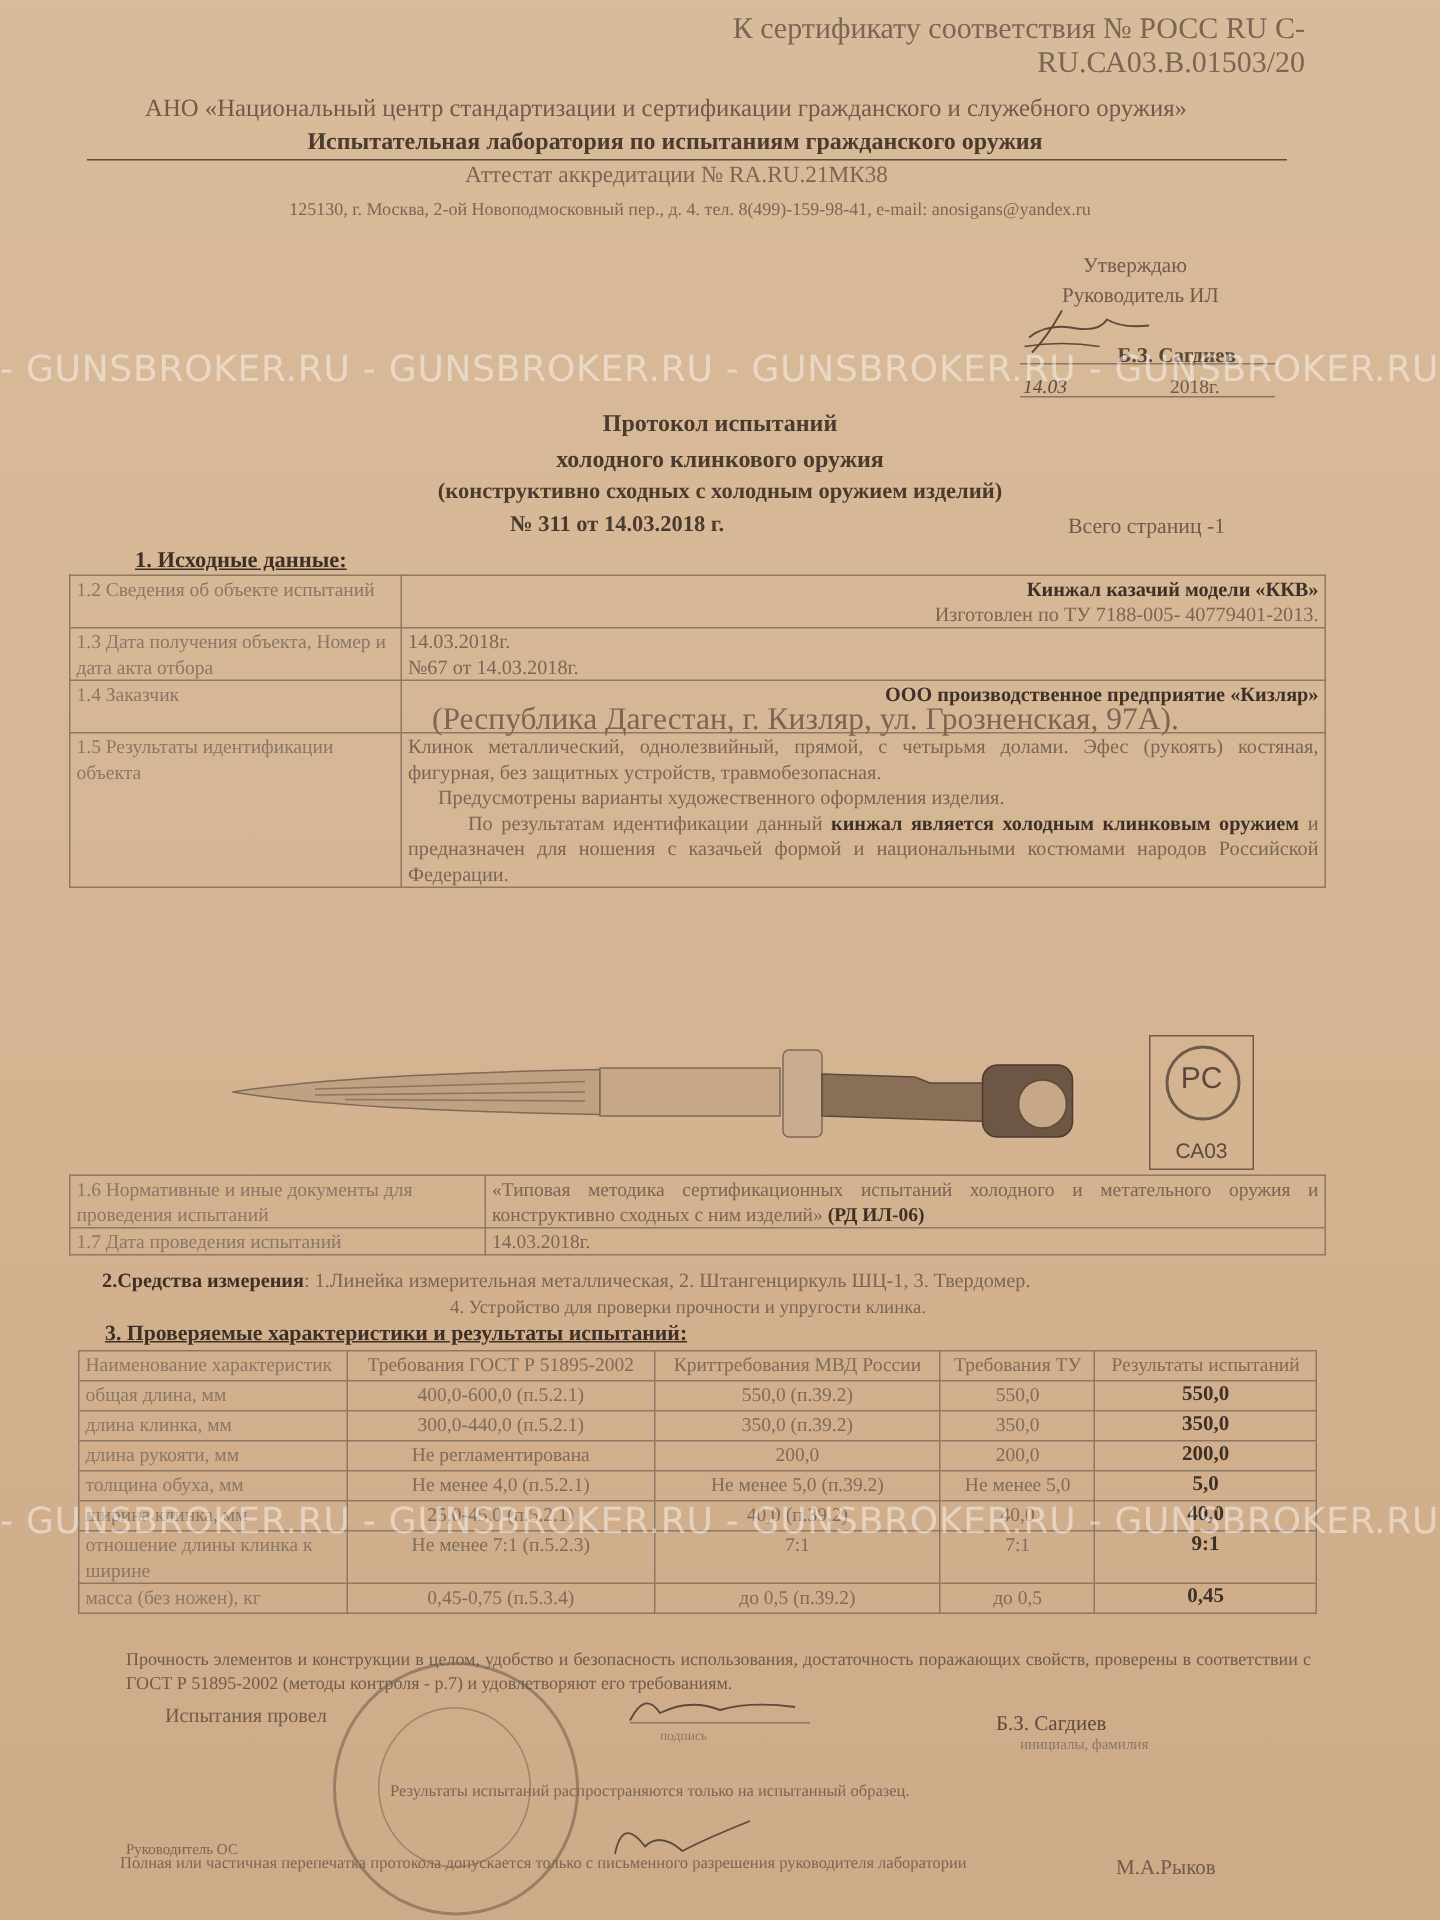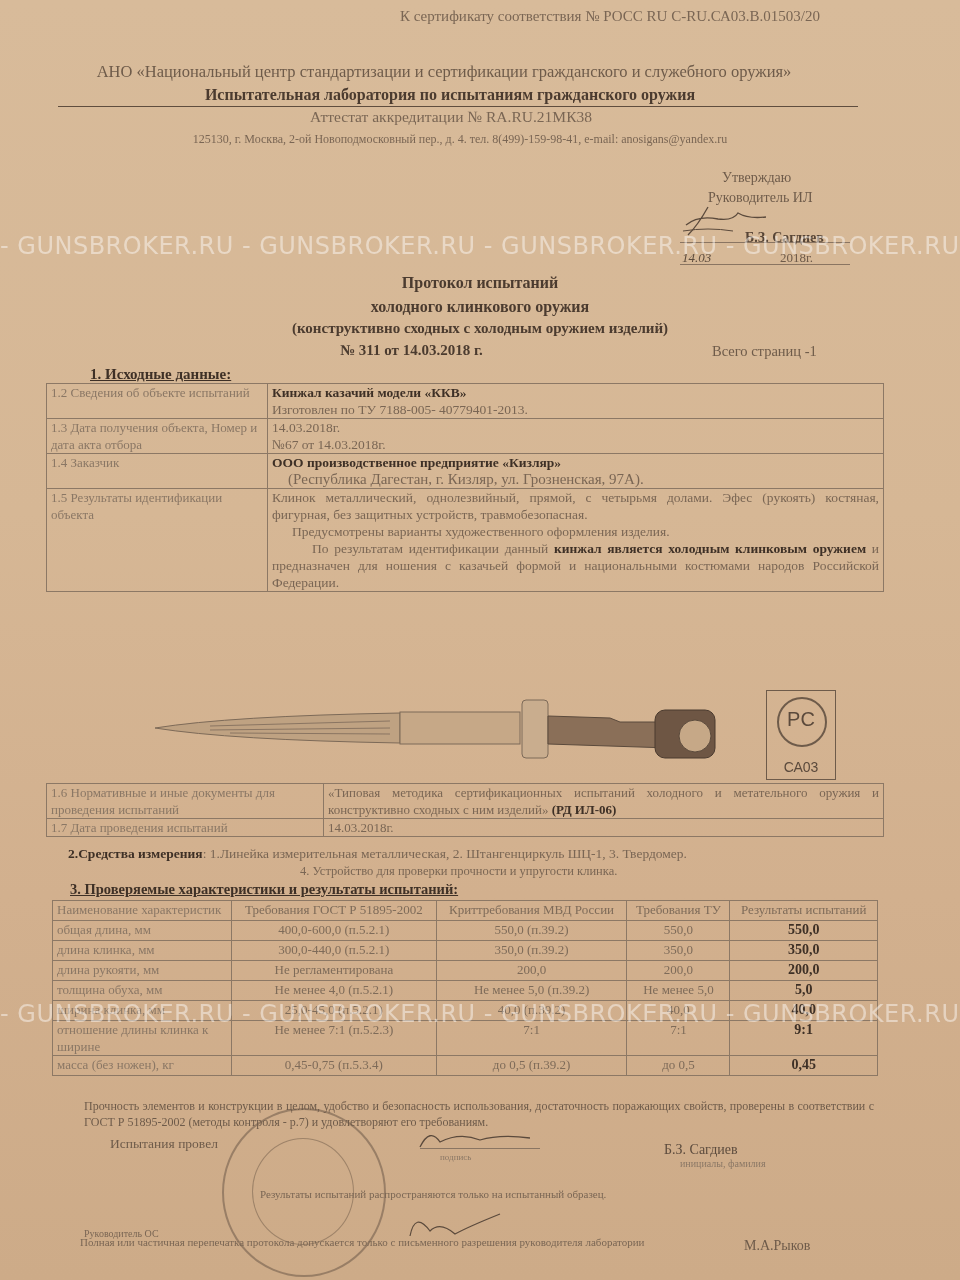--- a/index.html
+++ b/index.html
@@ -5,23 +5,23 @@
   html, body { margin: 0; padding: 0; }
   body {
     width: 960px; height: 1280px; overflow: hidden; position: relative;
     background: linear-gradient(180deg, #d8bb9a 0%, #d6b795 40%, #d2b08e 70%, #cdab88 100%);
     font-family: "Liberation Serif", "DejaVu Serif", serif;
     color: #5b4a3c;
   }
   .abs { position: absolute; }
   .dark { color: #3e3026; }
   .b { font-weight: bold; }
-  .center { text-align: left; }
-
-  .cert-ref { top: 8px; left: 400px; width: 470px; font-size: 15px; color: #7a6654; }
+  .center { text-align: right; }
+
+  .cert-ref { top: 8px; left: 400px; width: 470px; font-size: 20px; text-align: right; color: #7a6654; }
   .org-line { top: 62px; left: 44px; width: 800px; font-size: 16.5px; text-align: center; color: #6e5b4a; }
   .lab-line { top: 86px; left: 90px; width: 720px; font-size: 16px; text-align: center; font-weight: bold; color: #4b3b2f; }
   .hr-top { top: 106px; left: 58px; width: 800px; height: 0; border-top: 1.5px solid #5f4d3e; }
   .accr-line { top: 108px; left: 91px; width: 720px; font-size: 15.5px; text-align: center; color: #7a6654; }
   .addr-line { top: 132px; left: 60px; width: 800px; font-size: 12px; text-align: center; color: #7a6654; }
 
   .approve { left: 680px; font-size: 14px; color: #6e5b4a; }
   .approve1 { top: 170px; left: 722px; }
   .approve2 { top: 190px; left: 708px; }
   .approve3 { top: 230px; left: 745px; font-weight: bold; color: #574536; }
@@ -128,21 +128,21 @@
       <td class="lbl">1.3 Дата получения объекта, Номер и дата акта отбора</td>
       <td class="val">
         <div>14.03.2018г.</div>
         <div>№67  от 14.03.2018г.</div>
       </td>
     </tr>
     <tr>
       <td class="lbl">1.4 Заказчик</td>
       <td class="val">
         <div class="dark b center">ООО производственное предприятие «Кизляр»</div>
-        <div style="font-size:15px;padding-left:16px">(Республика Дагестан,  г. Кизляр, ул. Грозненская, 97А).</div>
+        <div style="font-size:21px;padding-left:16px">(Республика Дагестан,  г. Кизляр, ул. Грозненская, 97А).</div>
       </td>
     </tr>
     <tr>
       <td class="lbl">1.5 Результаты идентификации объекта</td>
       <td class="val" style="text-align:justify">
         <div>Клинок  металлический, однолезвийный, прямой, с четырьмя долами.   Эфес (рукоять) костяная, фигурная, без защитных устройств,  травмобезопасная.</div>
         <div style="padding-left:20px">Предусмотрены варианты  художественного оформления изделия.</div>
         <div style="text-indent:40px"><span>По результатам идентификации данный </span><span class="dark b">кинжал является холодным клинковым оружием</span><span> и предназначен для ношения с казачьей формой и национальными костюмами народов Российской Федерации.</span></div>
       </td>
     </tr>

